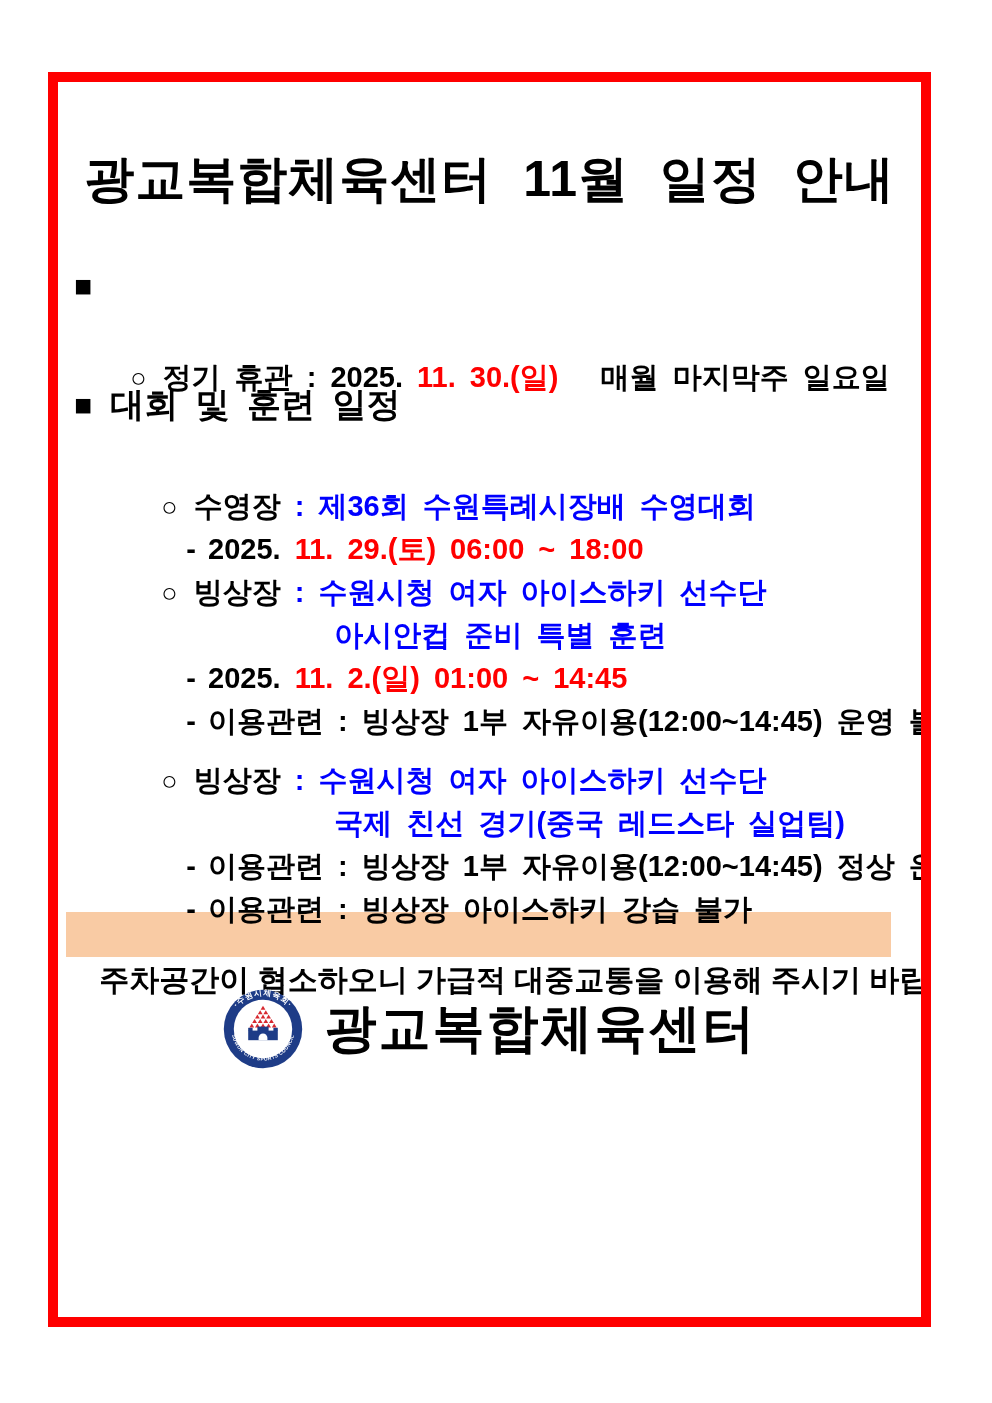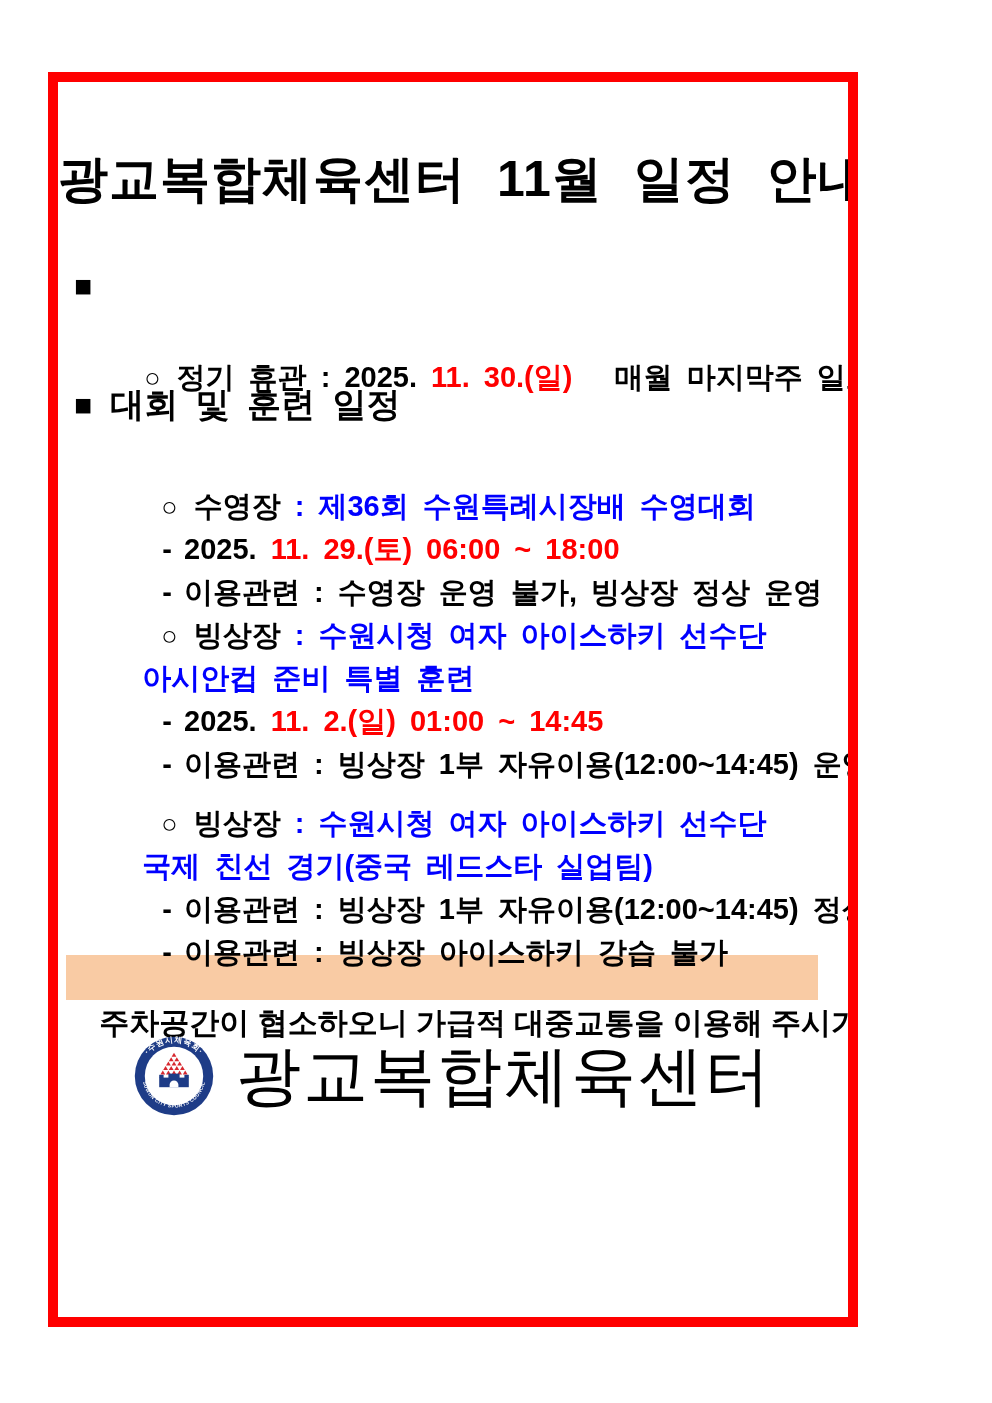--- a/index.html
+++ b/index.html
@@ -4,21 +4,21 @@
 <style>
   * { margin: 0; padding: 0; box-sizing: border-box; }
   html, body { background: #ffffff; }
   body {
     width: 992px; height: 1403px; position: relative;
     font-family: "Liberation Sans", "DejaVu Sans", sans-serif;
     font-weight: bold; color: #000;
   }
   .frame {
     position: absolute; left: 48px; top: 72px;
-    width: 810px; height: 1255px;
+    width: 883px; height: 1255px;
     border: 10px solid #ff0000; background: #fff;
     overflow: hidden;
   }
   .title {
     margin-top: 64px; text-align: center;
     font-size: 50px; font-weight: 900;
     letter-spacing: 1px; word-spacing: 16px;
     white-space: pre;
   }
   .sec-heading {
@@ -29,38 +29,38 @@
   .sec-heading .marker { font-size: 30px; margin-right: 18px; }
   .closure-heading { margin-top: 56px; }
   .events-heading { margin-top: 26px; }
   .line {
     font-size: 29px; line-height: 43px; height: 43px;
     white-space: pre; word-spacing: 6px;
   }
   .line .bullet { margin-right: 16px; font-size: 27px; }
   .line .dash { margin-right: 12px; }
   .l-venue { padding-left: 19px; }
-  .l-dash  { padding-left: 20px; }
-  .l-cont  { }
-  .closure-line { margin-top: 10px; padding-left: 30px; }
+  .l-dash  { padding-left: 44px; }
+  .l-cont  { padding-left: 192px; }
+  .closure-line { margin-top: 10px; padding-left: 16px; }
   .events-lines { margin-top: 14px; }
   .gap-before { margin-top: 16px; }
   .t-red  { color: #ff0000; }
   .t-blue { color: #0000ff; }
   .banner {
     margin: 24px 30px 0 8px; height: 45px; line-height: 45px;
     background: #f9cba4; text-align: center;
     font-size: 30px; font-weight: 900; white-space: pre;
   }
   .footer {
     margin-top: 32px; display: flex;
     justify-content: center; align-items: center; gap: 22px;
   }
   .footer-name {
-    font-size: 65px; font-weight: 400; letter-spacing: 2px; white-space: pre;
+    font-size: 52px; font-weight: 700; letter-spacing: 2px; white-space: pre;
   }
   .logo { width: 80px; height: 80px; display: block; }
 </style>
 </head>
 <body>
 
 <div class="frame">
 
   <h1 class="title">광교복합체육센터 11월 일정 안내</h1>
 
@@ -80,23 +80,20 @@
   <div class="events-lines">
 
     <div class="line l-venue">
       <span class="bullet">○</span><span>수영장</span><span class="t-blue"> : 제36회 수원특례시장배 수영대회</span>
     </div>
 
     <div class="line l-dash">
       <span class="dash">-</span><span>2025. </span><span class="t-red">11. 29.(토) 06:00 ~ 18:00</span>
     </div>
 
-    <div class="line l-dash">
-      <span class="dash">-</span><span>이용관련 : 수영장 운영 불가, 빙상장 정상 운영</span>
-    </div>
 
     <div class="line l-venue">
       <span class="bullet">○</span><span>빙상장</span><span class="t-blue"> : 수원시청 여자 아이스하키 선수단</span>
     </div>
 
     <div class="line l-cont t-blue">
       <span>아시안컵 준비 특별 훈련</span>
     </div>
 
     <div class="line l-dash">

